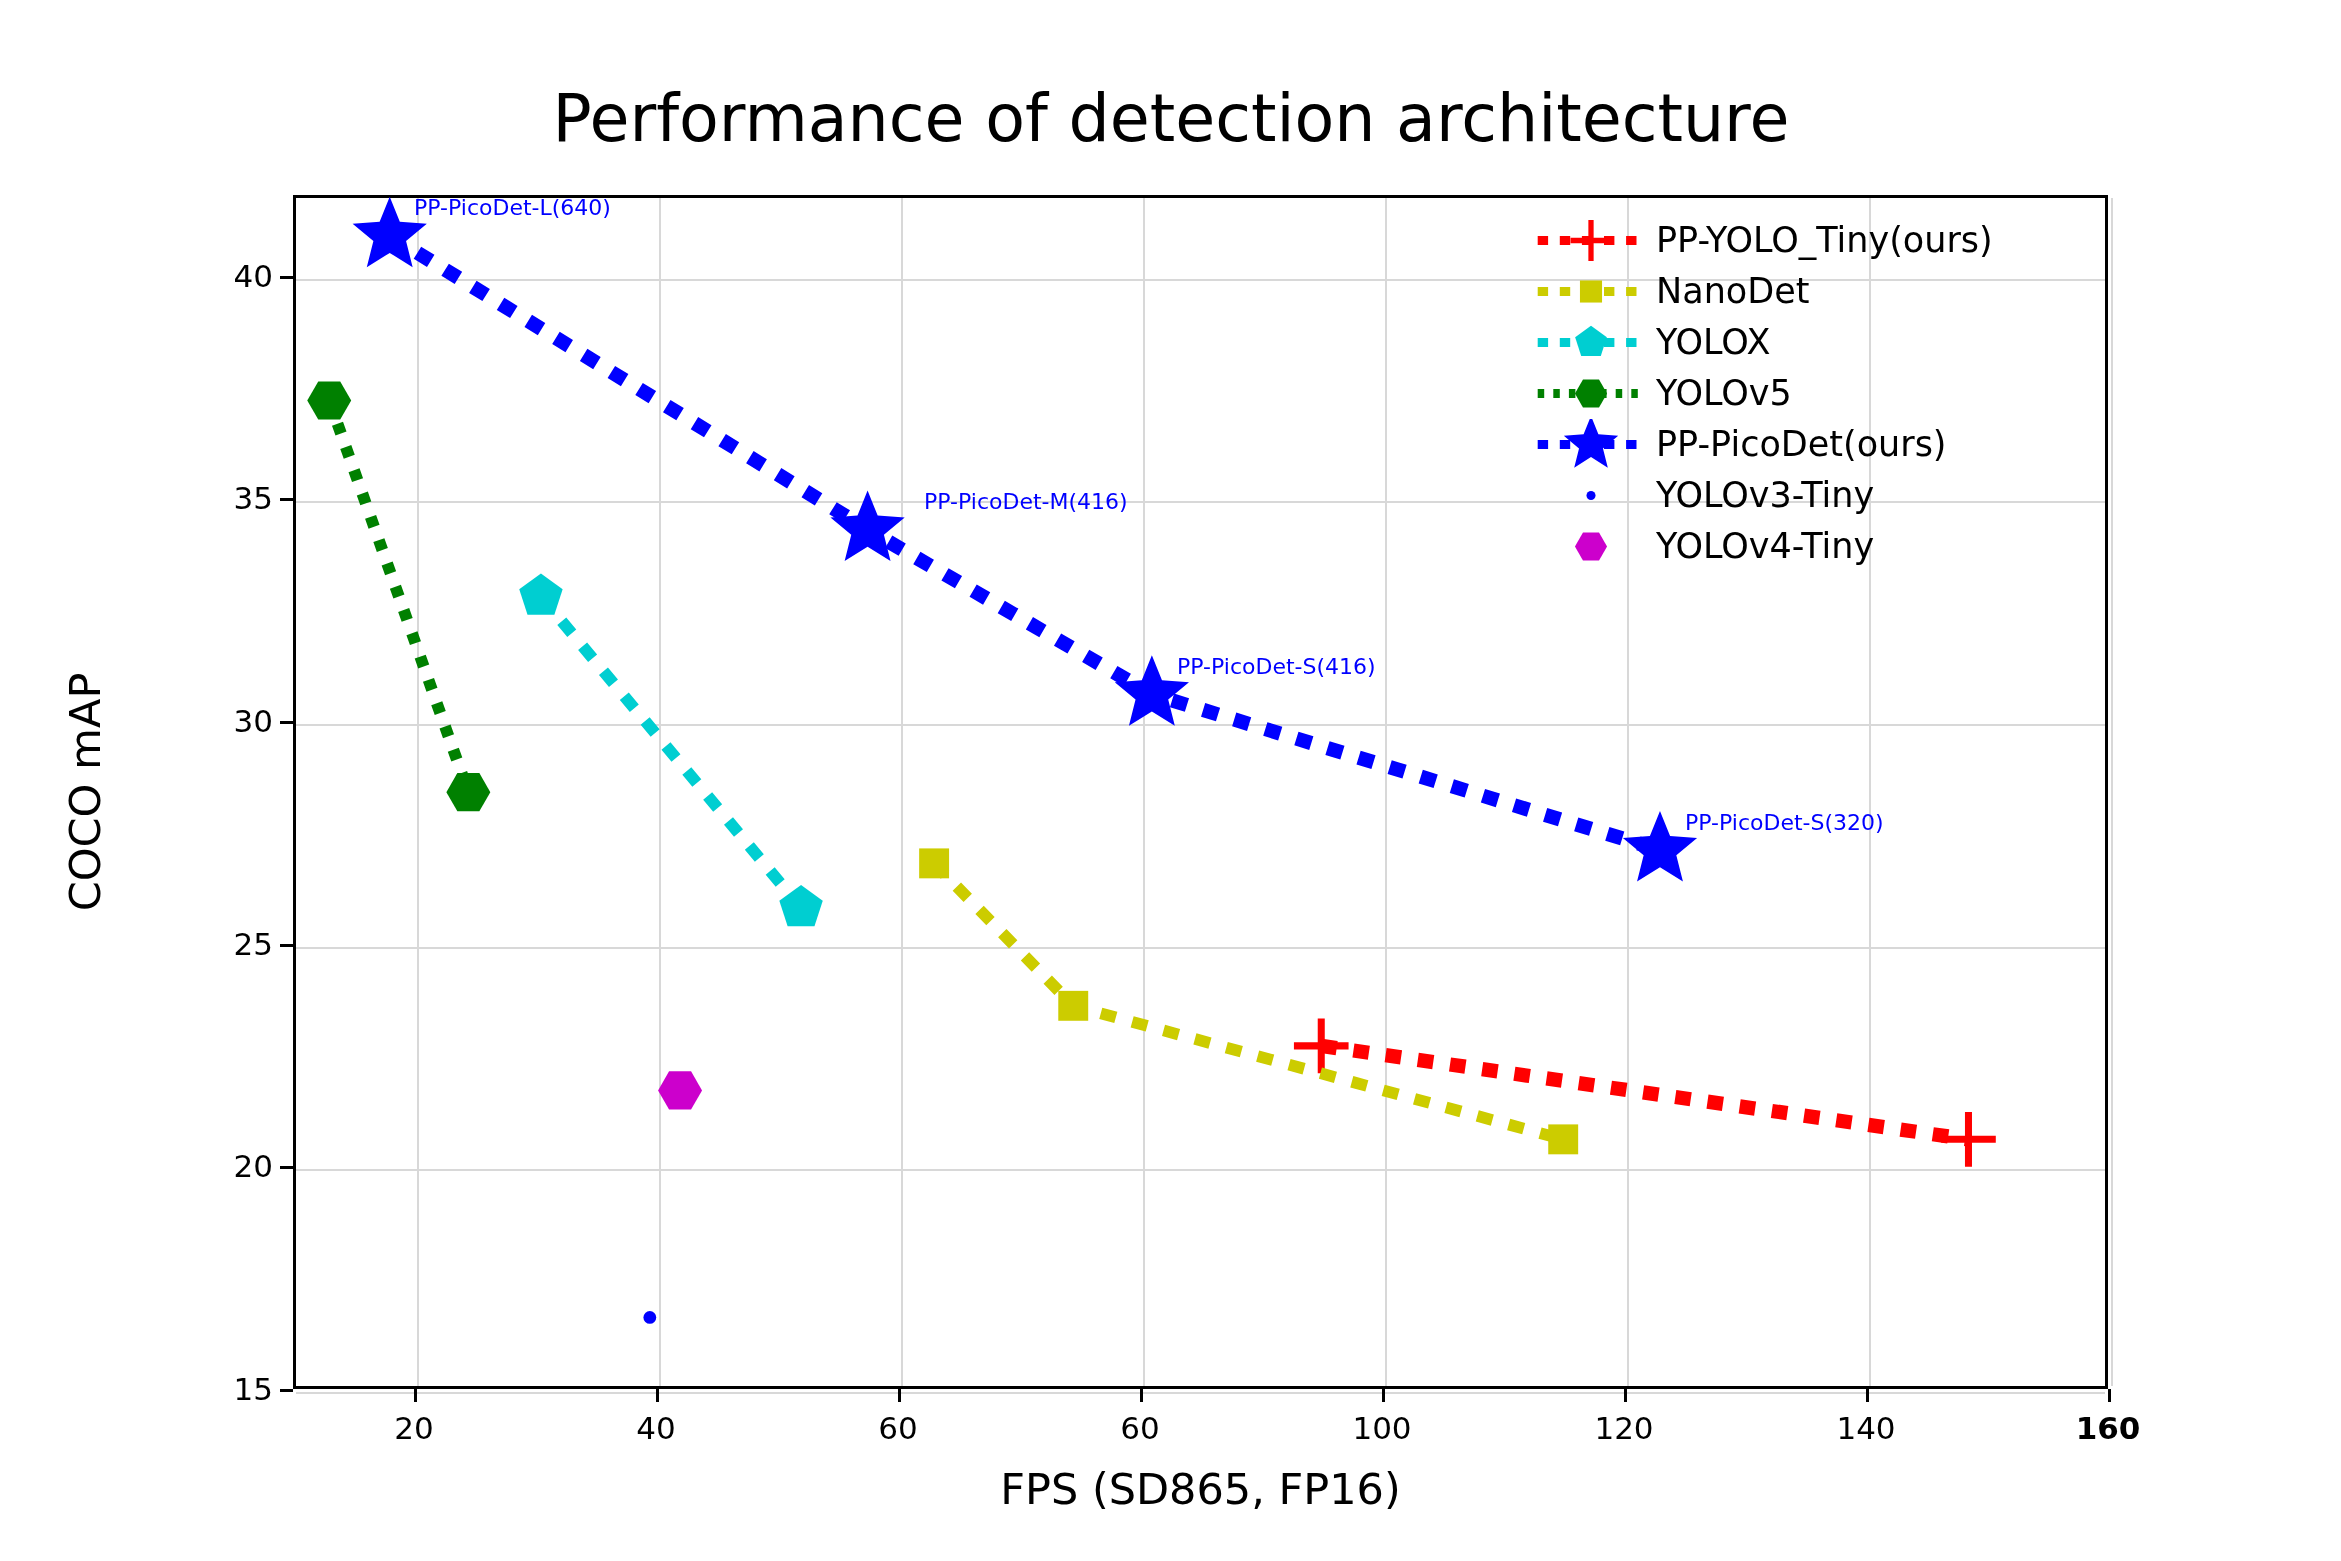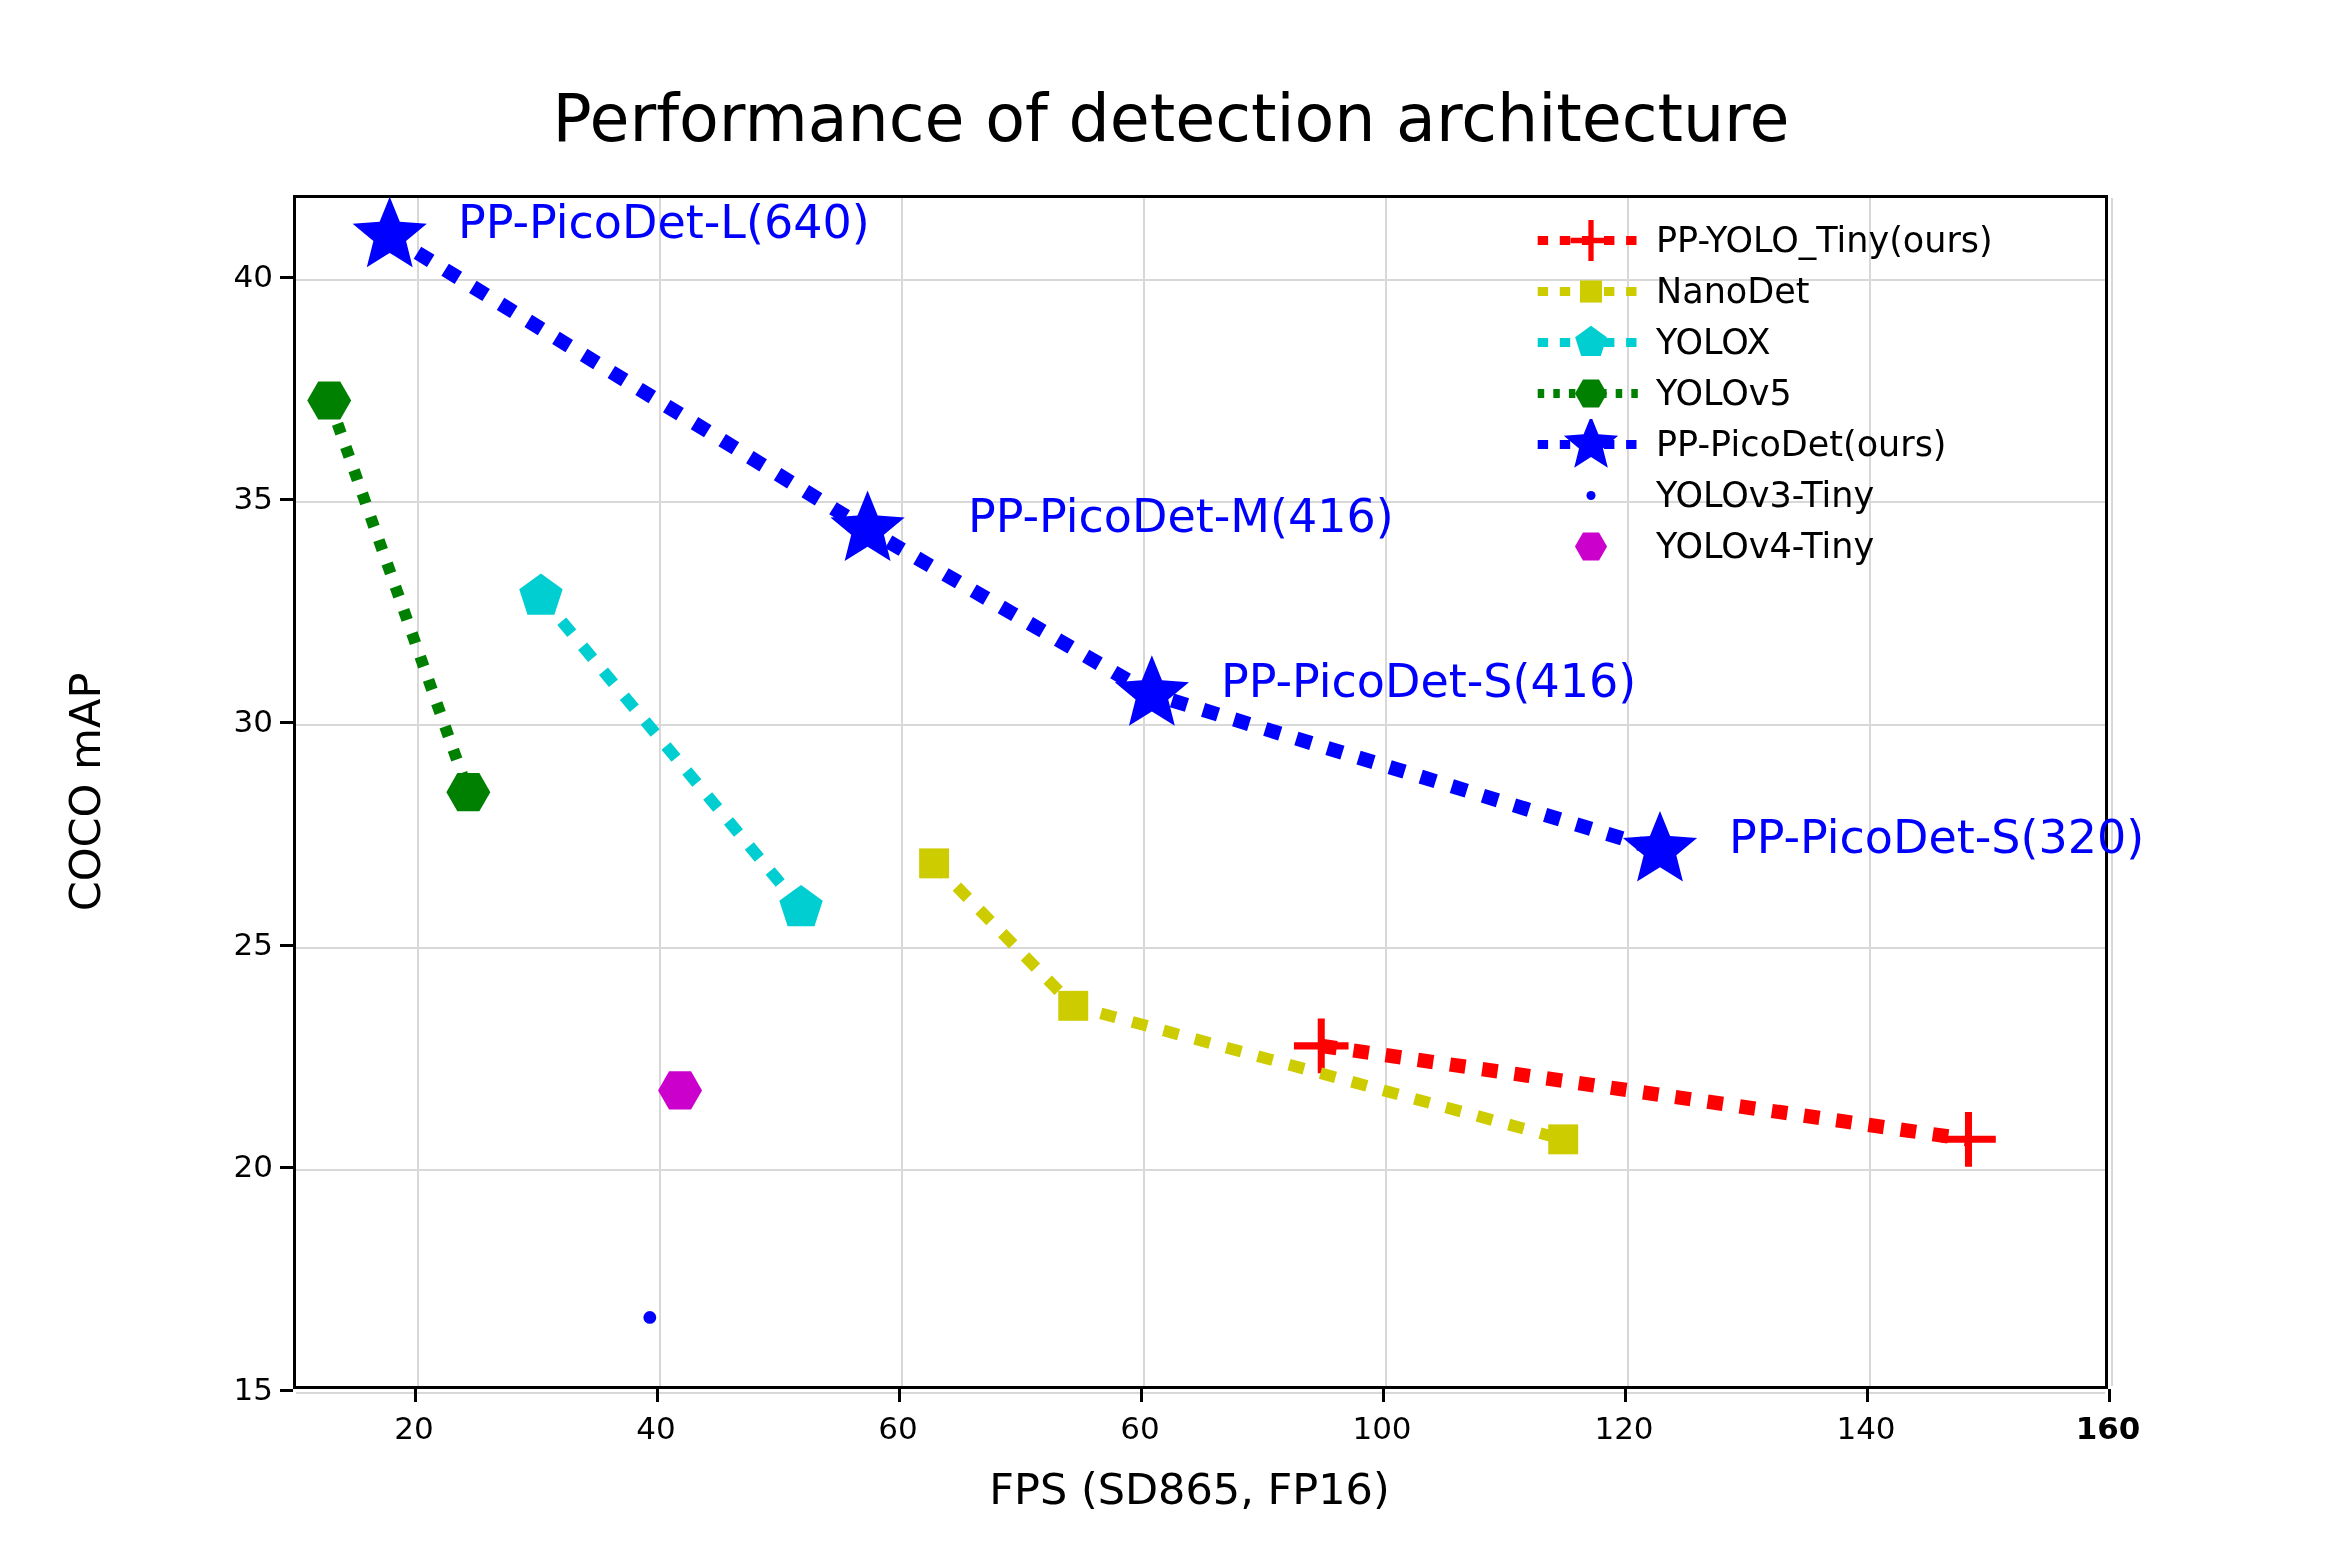--- a/index.html
+++ b/index.html
@@ -81,21 +81,21 @@
     position: absolute;
     font-size: 31px;
     color: #000000;
     transform: translateY(-50%);
     right: 2069px;
     text-align: right;
     white-space: nowrap;
   }
   #xlabel {
     position: absolute;
-    left: 282px;
+    left: 293px;
     width: 1815px;
     top: 1464px;
     text-align: center;
     font-size: 43px;
     color: #000000;
     white-space: nowrap;
   }
   #ylabel {
     position: absolute;
     left: 85px;
@@ -108,24 +108,23 @@
   .series-svg {
     position: absolute;
     left: 0;
     top: 0;
     width: 2342px;
     height: 1561px;
     pointer-events: none;
   }
   .point-annotation {
     position: absolute;
-    font-size: 46px;
+    font-size: 22px;
     color: #0000ff;
     white-space: nowrap;
-    margin-left: 44px;
   }
   #legend {
     position: absolute;
     left: 1526px;
     top: 215px;
     width: 520px;
   }
   .legend-row {
     display: flex;
     align-items: center;

